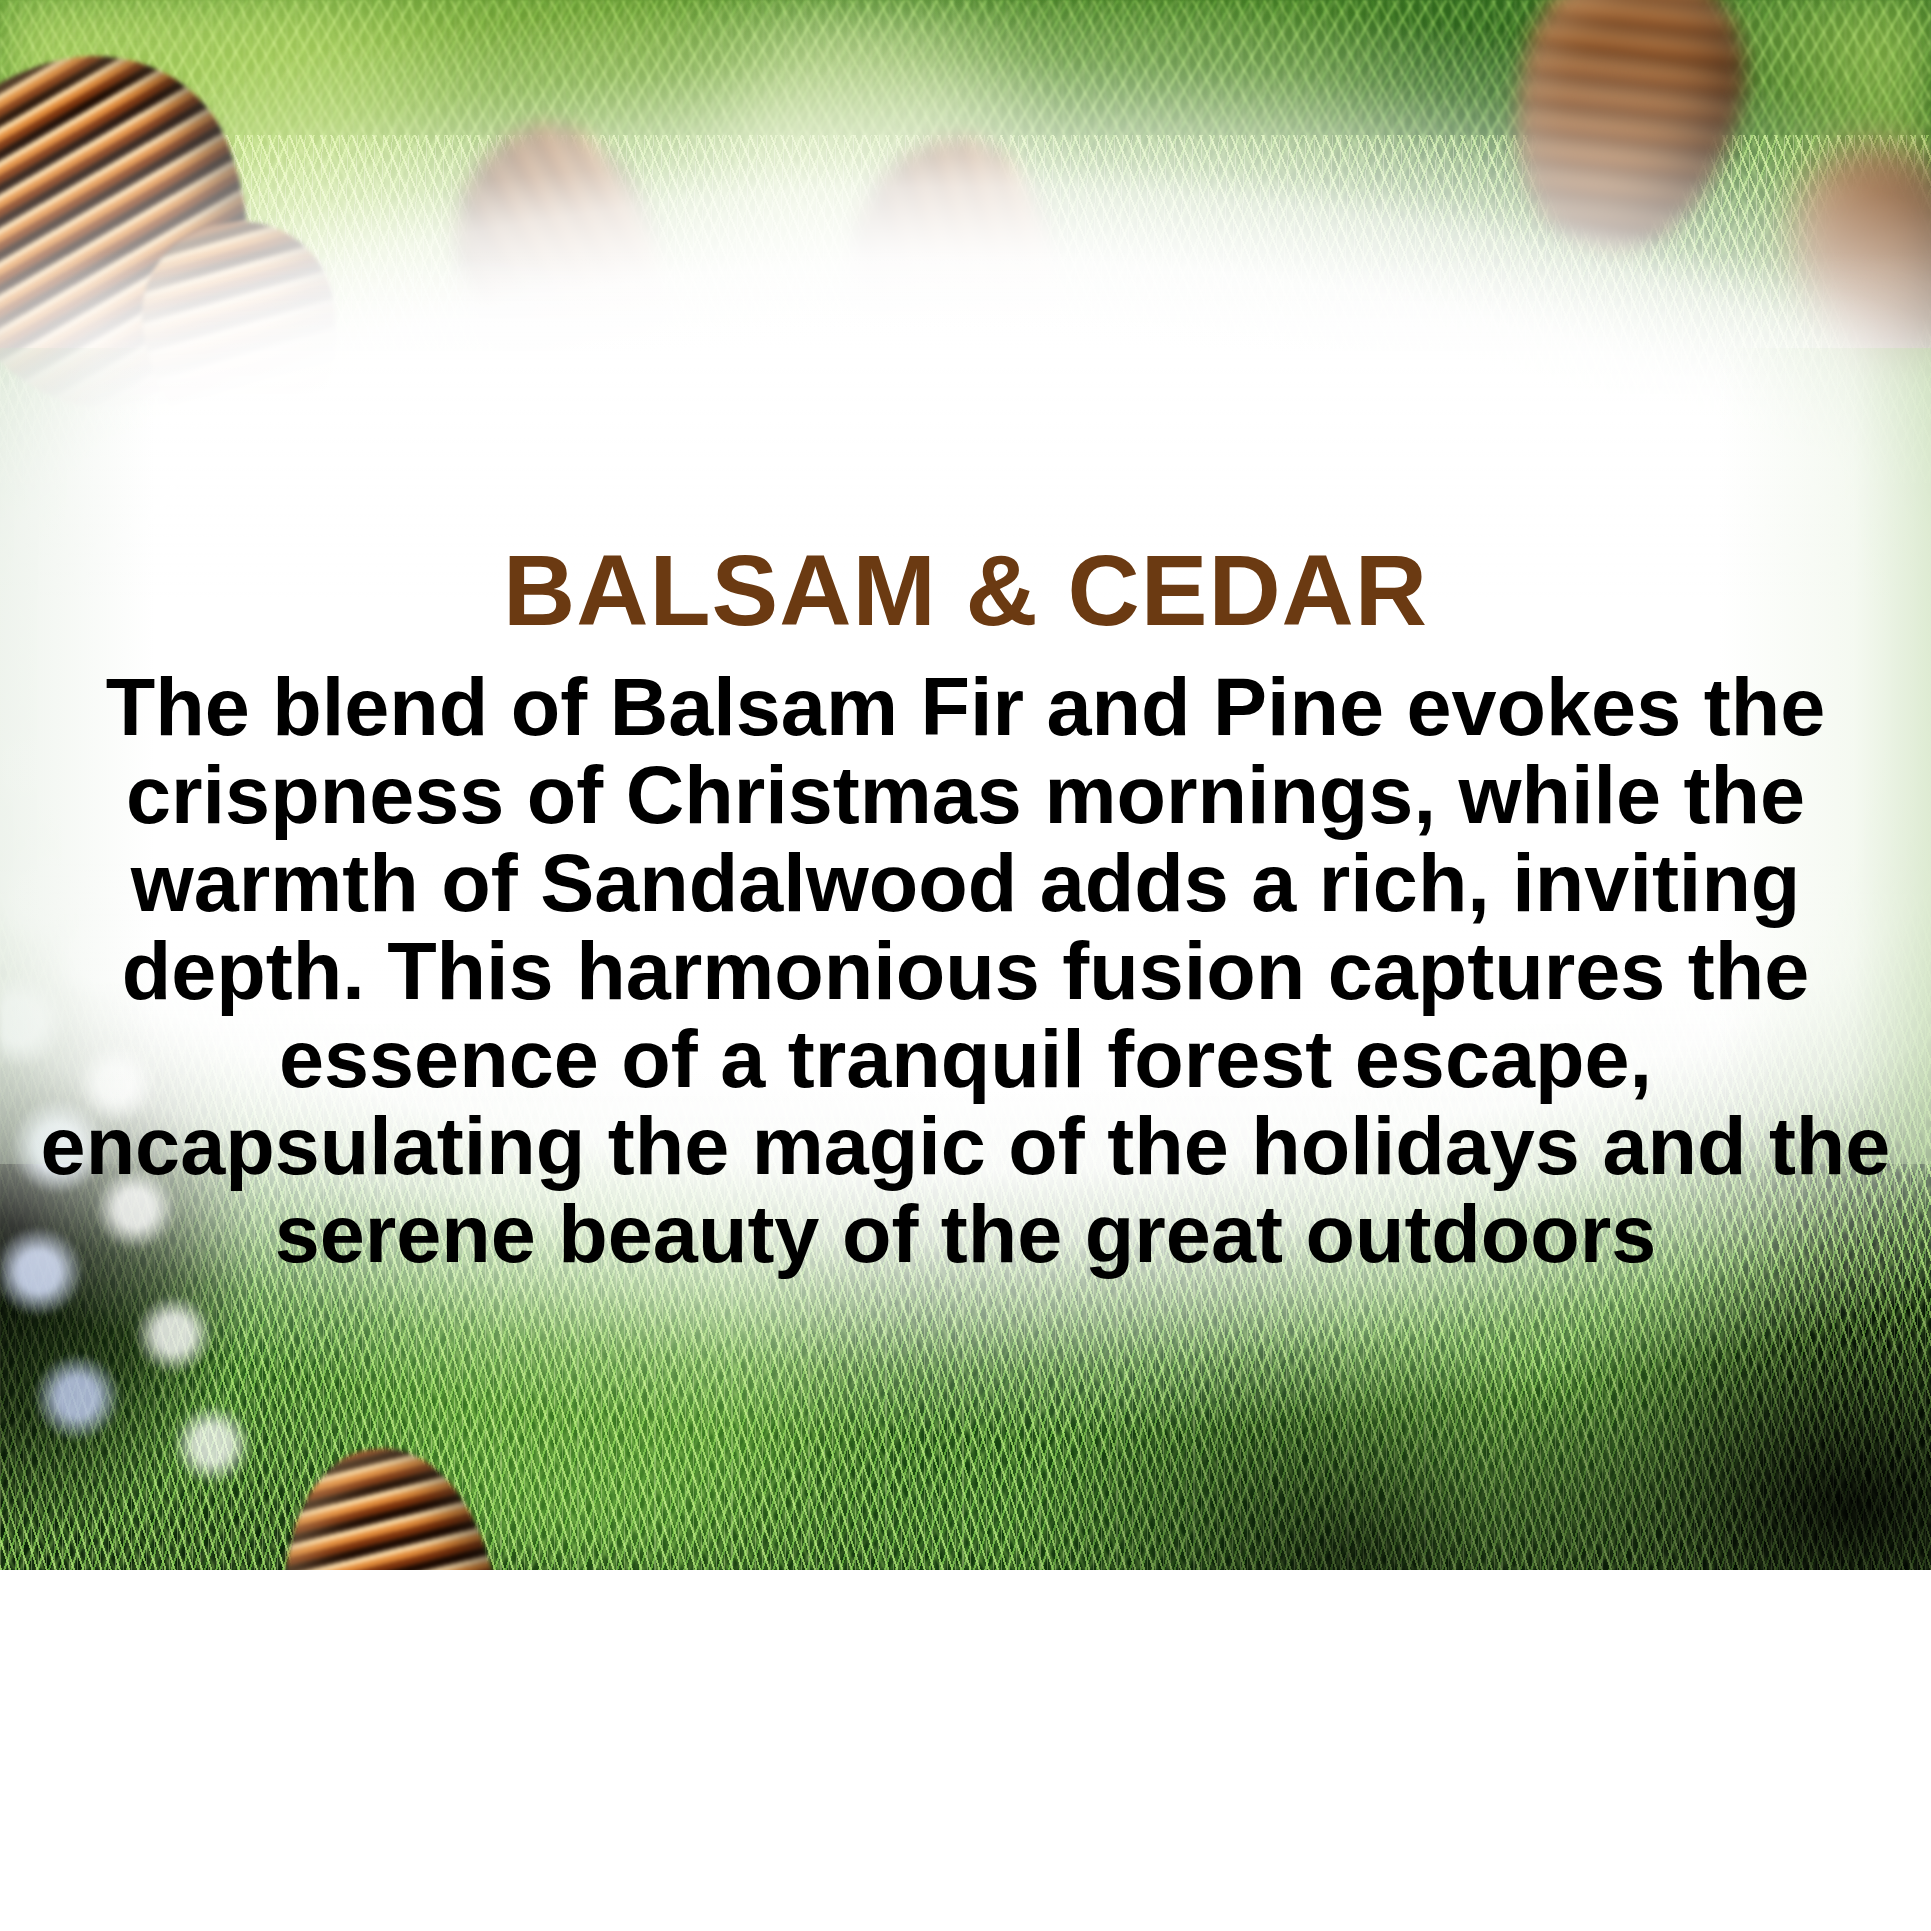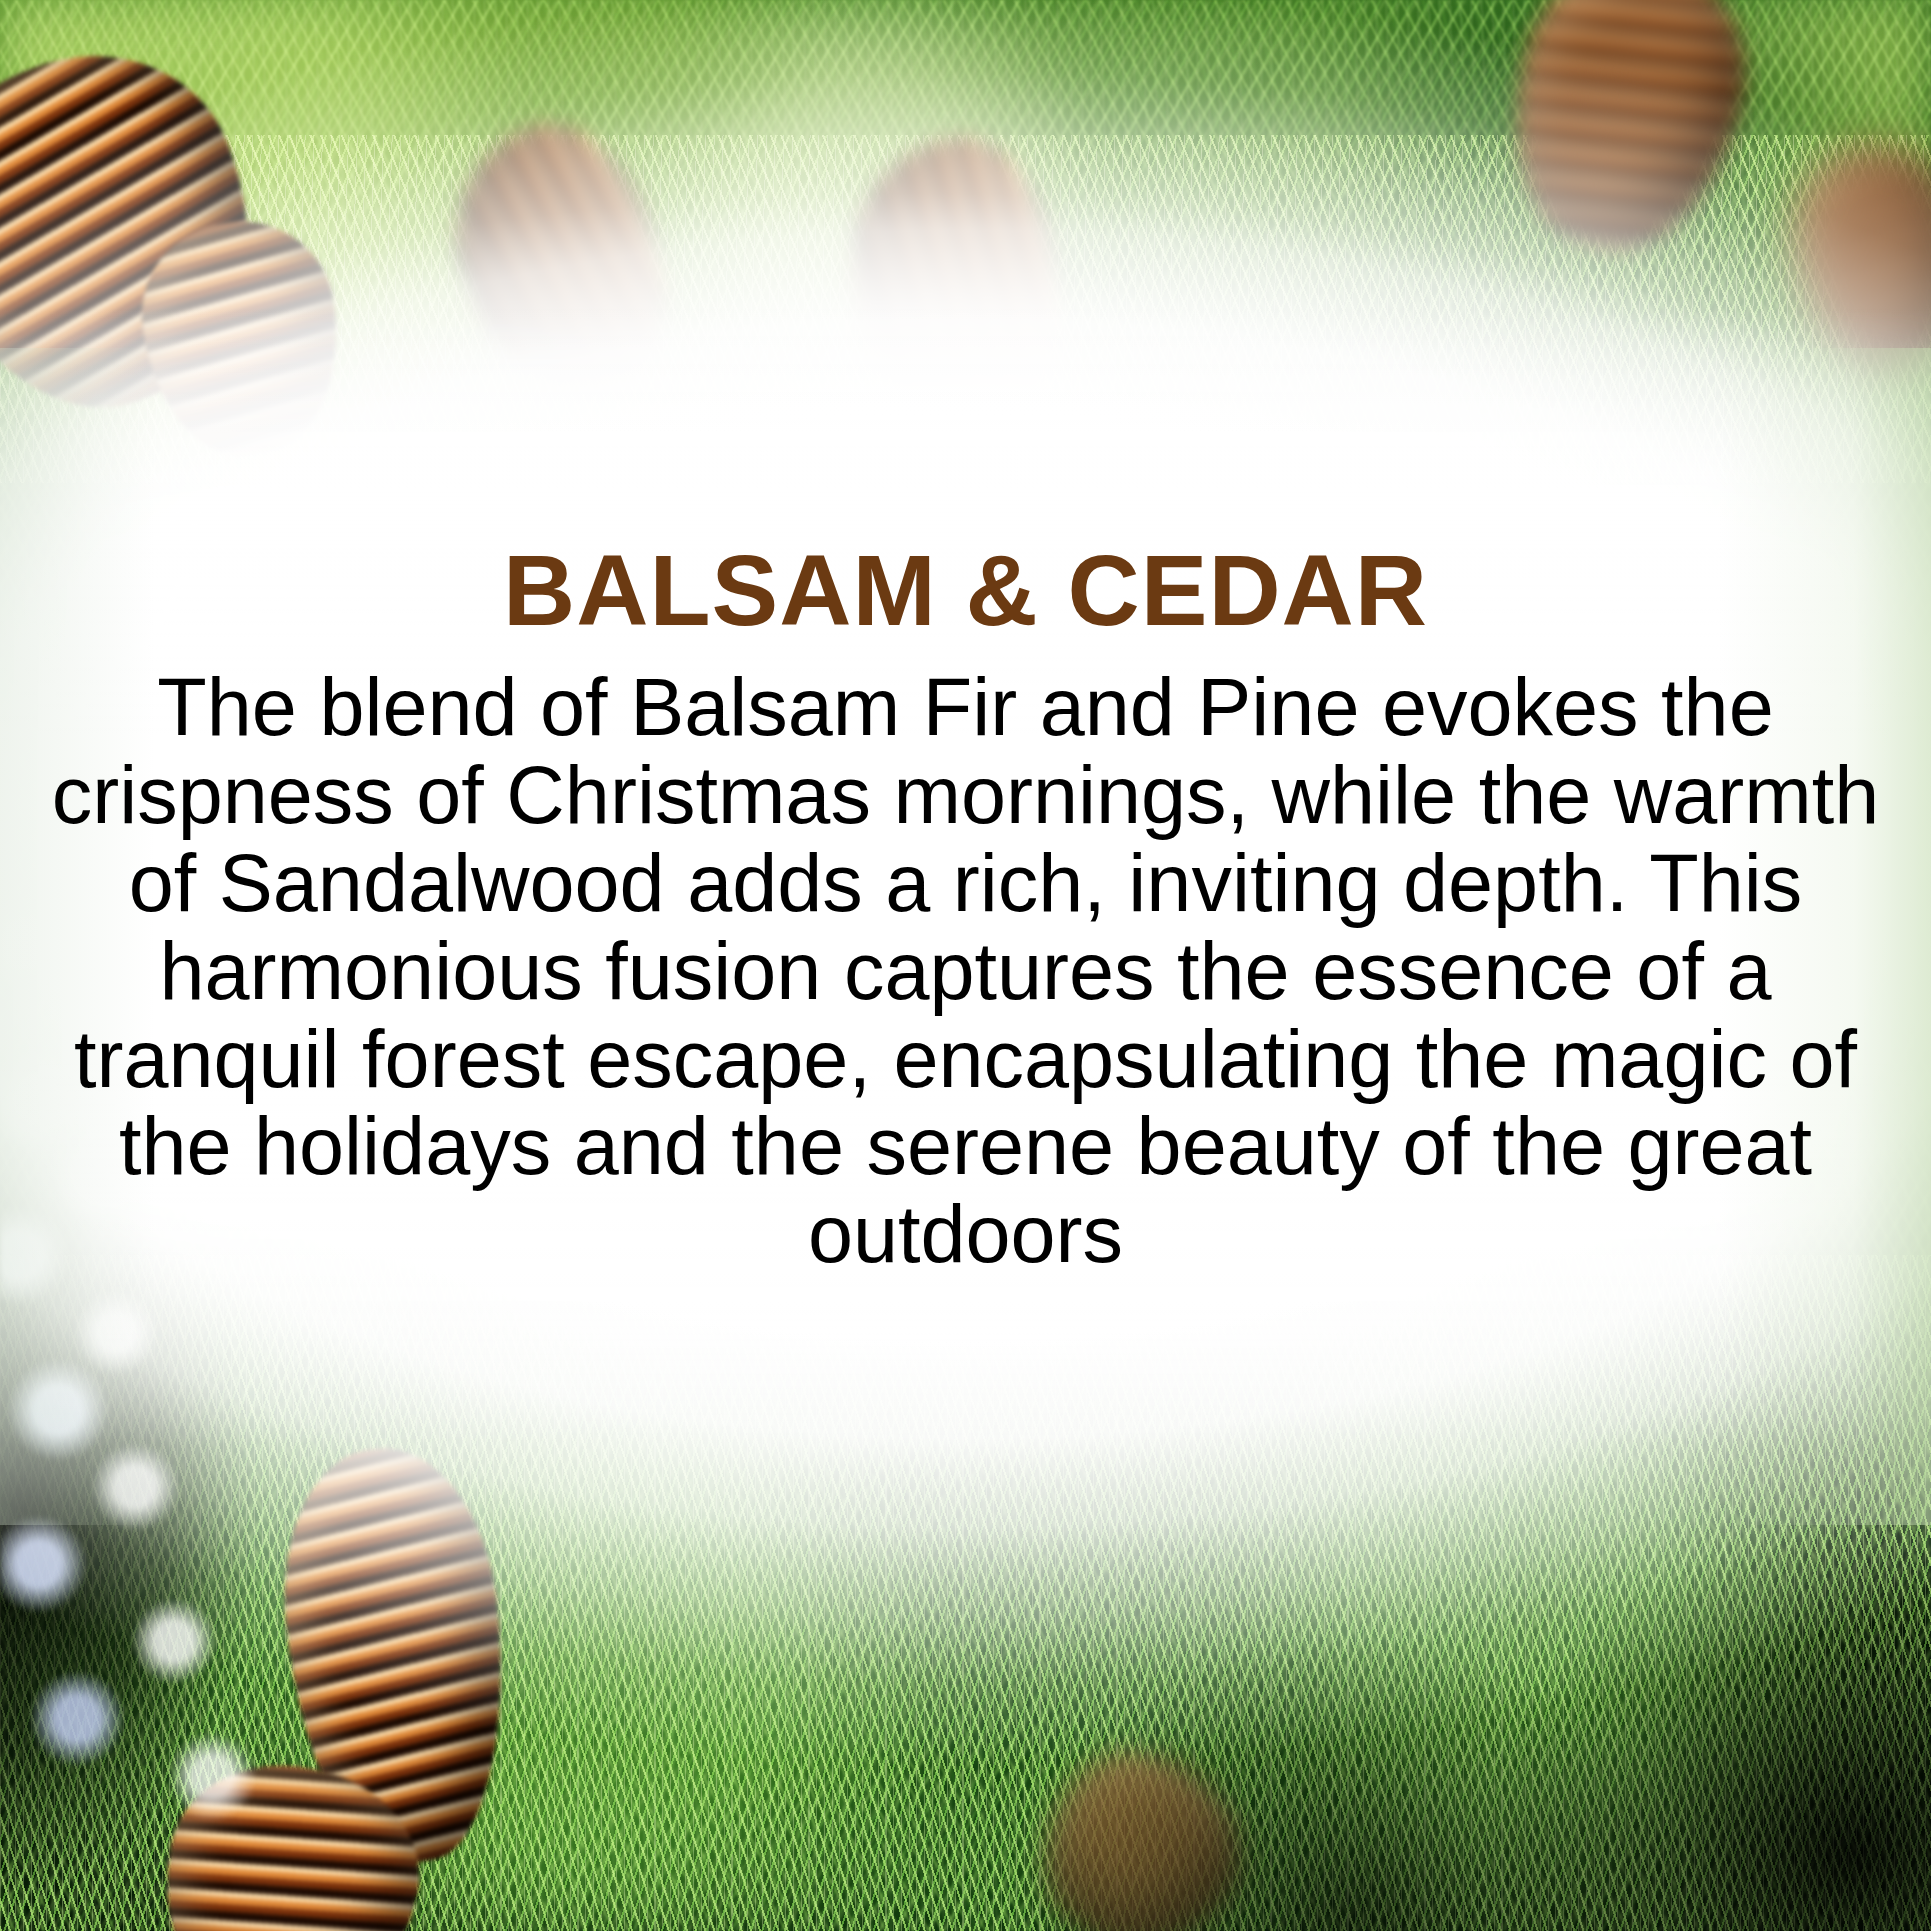--- a/index.html
+++ b/index.html
@@ -3,21 +3,21 @@
 <meta charset="utf-8">
 <style>
   html, body {
     margin: 0;
     padding: 0;
     background: #ffffff;
   }
   #card {
     position: relative;
     width: 1931px;
-    height: 1931px;
+    height: 1570px;
     overflow: hidden;
     background: #0d1e0a;
     font-family: "Liberation Sans", sans-serif;
   }
 
   
   .layer { position: absolute; inset: 0; }
 
   
   .bg-base {
@@ -200,21 +200,21 @@
   }
   #scent-title {
     font-size: 100px;
     font-weight: bold;
     letter-spacing: 1px;
     line-height: 1.06;
     margin: 0 0 21px 0;
   }
   #scent-description {
     font-size: 81px;
-    font-weight: normal;
+    font-weight: bold;
     line-height: 1.085;
     color: #000;
     margin: 4px auto;
     width: 1892px;
     padding: 0 19.3px;
     box-sizing: border-box;
   }
 </style>
 </head>
 <body>

